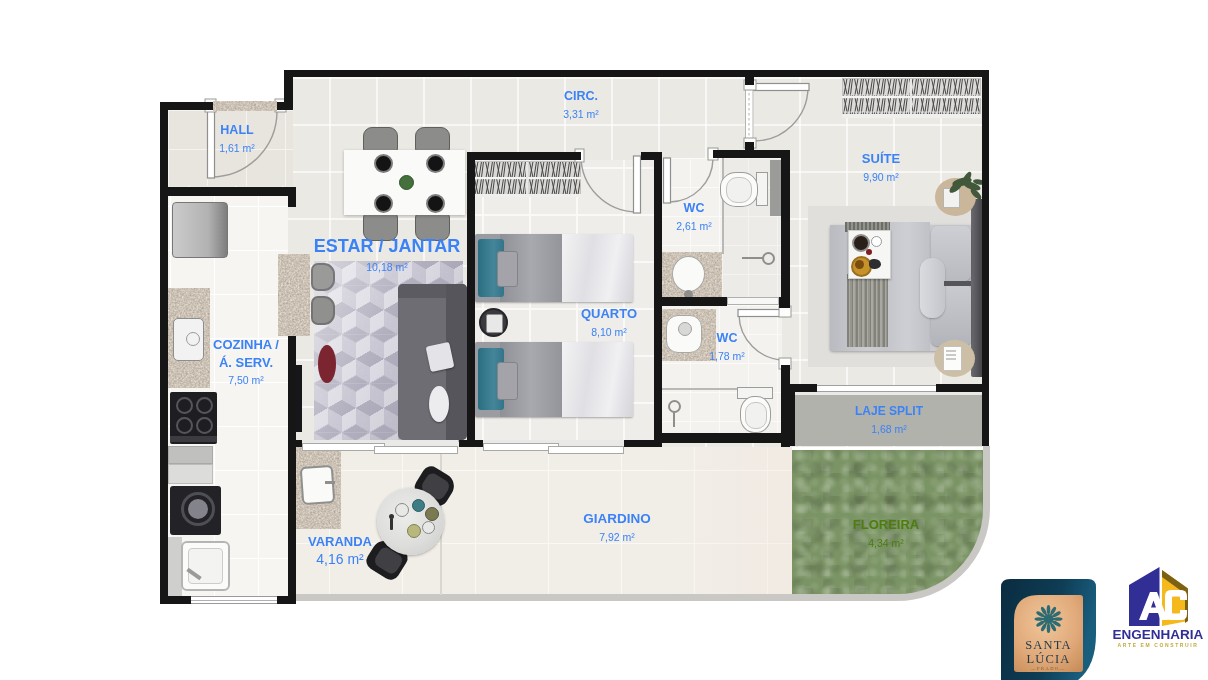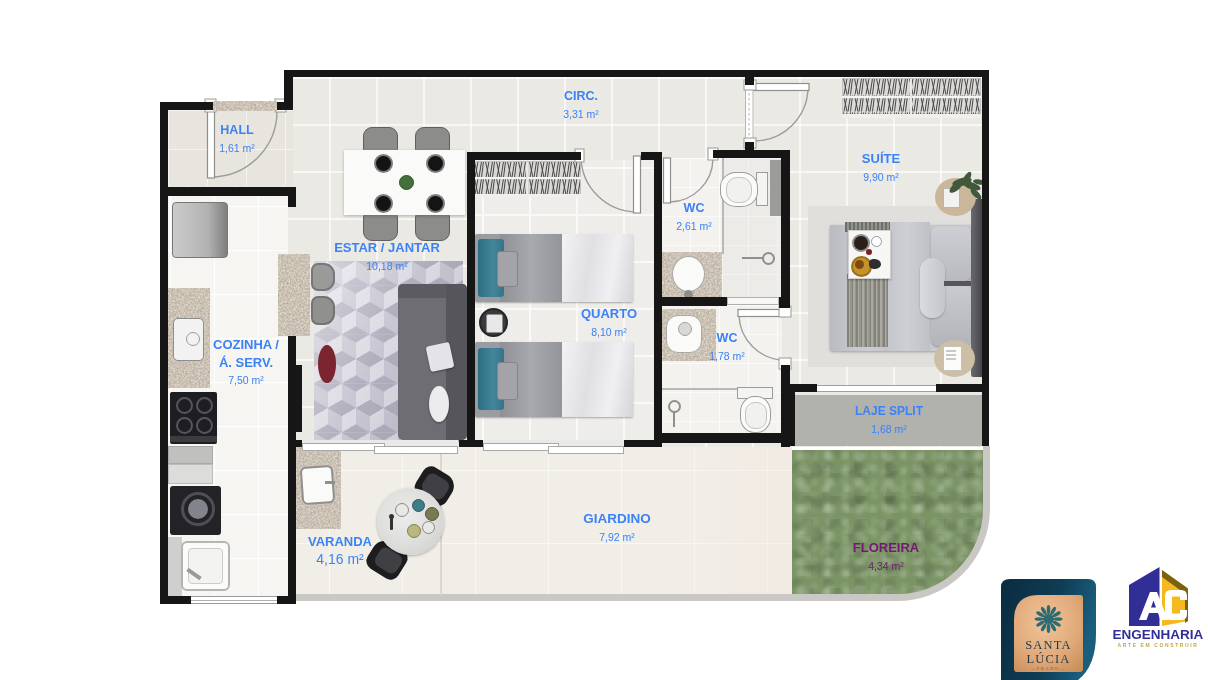--- a/index.html
+++ b/index.html
@@ -307,27 +307,27 @@
   <div class="abs" style="left:302px;top:440px;width:156px;height:6px;background:#e9e9e7;z-index:42;"></div>
   <div class="abs" style="left:302px;top:443px;width:83px;height:8px;background:#ffffff;border:1px solid #a8a8a6;z-index:43;box-sizing:border-box;"></div>
   <div class="abs" style="left:374px;top:446px;width:84px;height:8px;background:#ffffff;border:1px solid #a8a8a6;z-index:43;box-sizing:border-box;"></div>
   <div class="abs" style="left:483px;top:440px;width:141px;height:6px;background:#e9e9e7;z-index:42;"></div>
   <div class="abs" style="left:483px;top:443px;width:76px;height:8px;background:#ffffff;border:1px solid #a8a8a6;z-index:43;box-sizing:border-box;"></div>
   <div class="abs" style="left:548px;top:446px;width:76px;height:8px;background:#ffffff;border:1px solid #a8a8a6;z-index:43;box-sizing:border-box;"></div>
 
   <div class="lbl" style="left:237px;top:138px;"><b style="font-size:12.5px;">HALL</b><br><span class="a" style="font-size:10.5px;">1,61 m²</span></div>
   <div class="lbl" style="left:581px;top:104px;"><b style="font-size:12.5px;">CIRC.</b><br><span class="a" style="font-size:10.5px;">3,31 m²</span></div>
   <div class="lbl" style="left:881px;top:167px;"><b style="font-size:13px;">SUÍTE</b><br><span class="a" style="font-size:10.5px;">9,90 m²</span></div>
-  <div class="lbl" style="left:387px;top:256px;"><b style="font-size:13px;margin-top:11px;">ESTAR / JANTAR</b><br><span class="a" style="font-size:10.5px;">10,18 m²</span></div>
+  <div class="lbl" style="left:387px;top:256px;"><b style="font-size:18px;margin-top:11px;">ESTAR / JANTAR</b><br><span class="a" style="font-size:10.5px;">10,18 m²</span></div>
   <div class="lbl" style="left:609px;top:322px;"><b style="font-size:13px;">QUARTO</b><br><span class="a" style="font-size:10.5px;">8,10 m²</span></div>
   <div class="lbl" style="left:694px;top:216px;"><b style="font-size:12.5px;">WC</b><br><span class="a" style="font-size:10.5px;">2,61 m²</span></div>
   <div class="lbl" style="left:727px;top:346px;"><b style="font-size:12.5px;">WC</b><br><span class="a" style="font-size:10.5px;">1,78 m²</span></div>
   <div class="lbl" style="left:246px;top:361px;"><b style="font-size:13px;">COZINHA /<br>Á. SERV.</b><br><span class="a" style="font-size:10.5px;">7,50 m²</span></div>
   <div class="lbl" style="left:889px;top:419px;"><b style="font-size:12px;">LAJE SPLIT</b><br><span class="a" style="font-size:10.5px;">1,68 m²</span></div>
-  <div class="lbl" style="left:886px;top:556px;color:#701a75;"><b style="font-size:13px;">FLOREIRA</b><br><span class="a" style="font-size:10.5px;">4,34 m²</span></div>
+  <div class="lbl" style="left:886px;top:533px;color:#4d7c0f;"><b style="font-size:13px;">FLOREIRA</b><br><span class="a" style="font-size:10.5px;">4,34 m²</span></div>
   <div class="lbl" style="left:617px;top:527px;"><b style="font-size:13.5px;">GIARDINO</b><br><span class="a" style="font-size:10.5px;">7,92 m²</span></div>
   <div class="lbl" style="left:340px;top:550px;"><b style="font-size:13px;">VARANDA</b><br><span class="a" style="font-size:14px;">4,16 m²</span></div>
 
   <div class="wall" style="left:160px;top:102px;width:8px;height:502px;"></div>
 
   <div class="wall" style="left:160px;top:102px;width:53px;height:8px;"></div>
   <div class="wall" style="left:277px;top:102px;width:16px;height:8px;"></div>
 
   <div class="wall" style="left:284px;top:70px;width:9px;height:40px;"></div>
 

